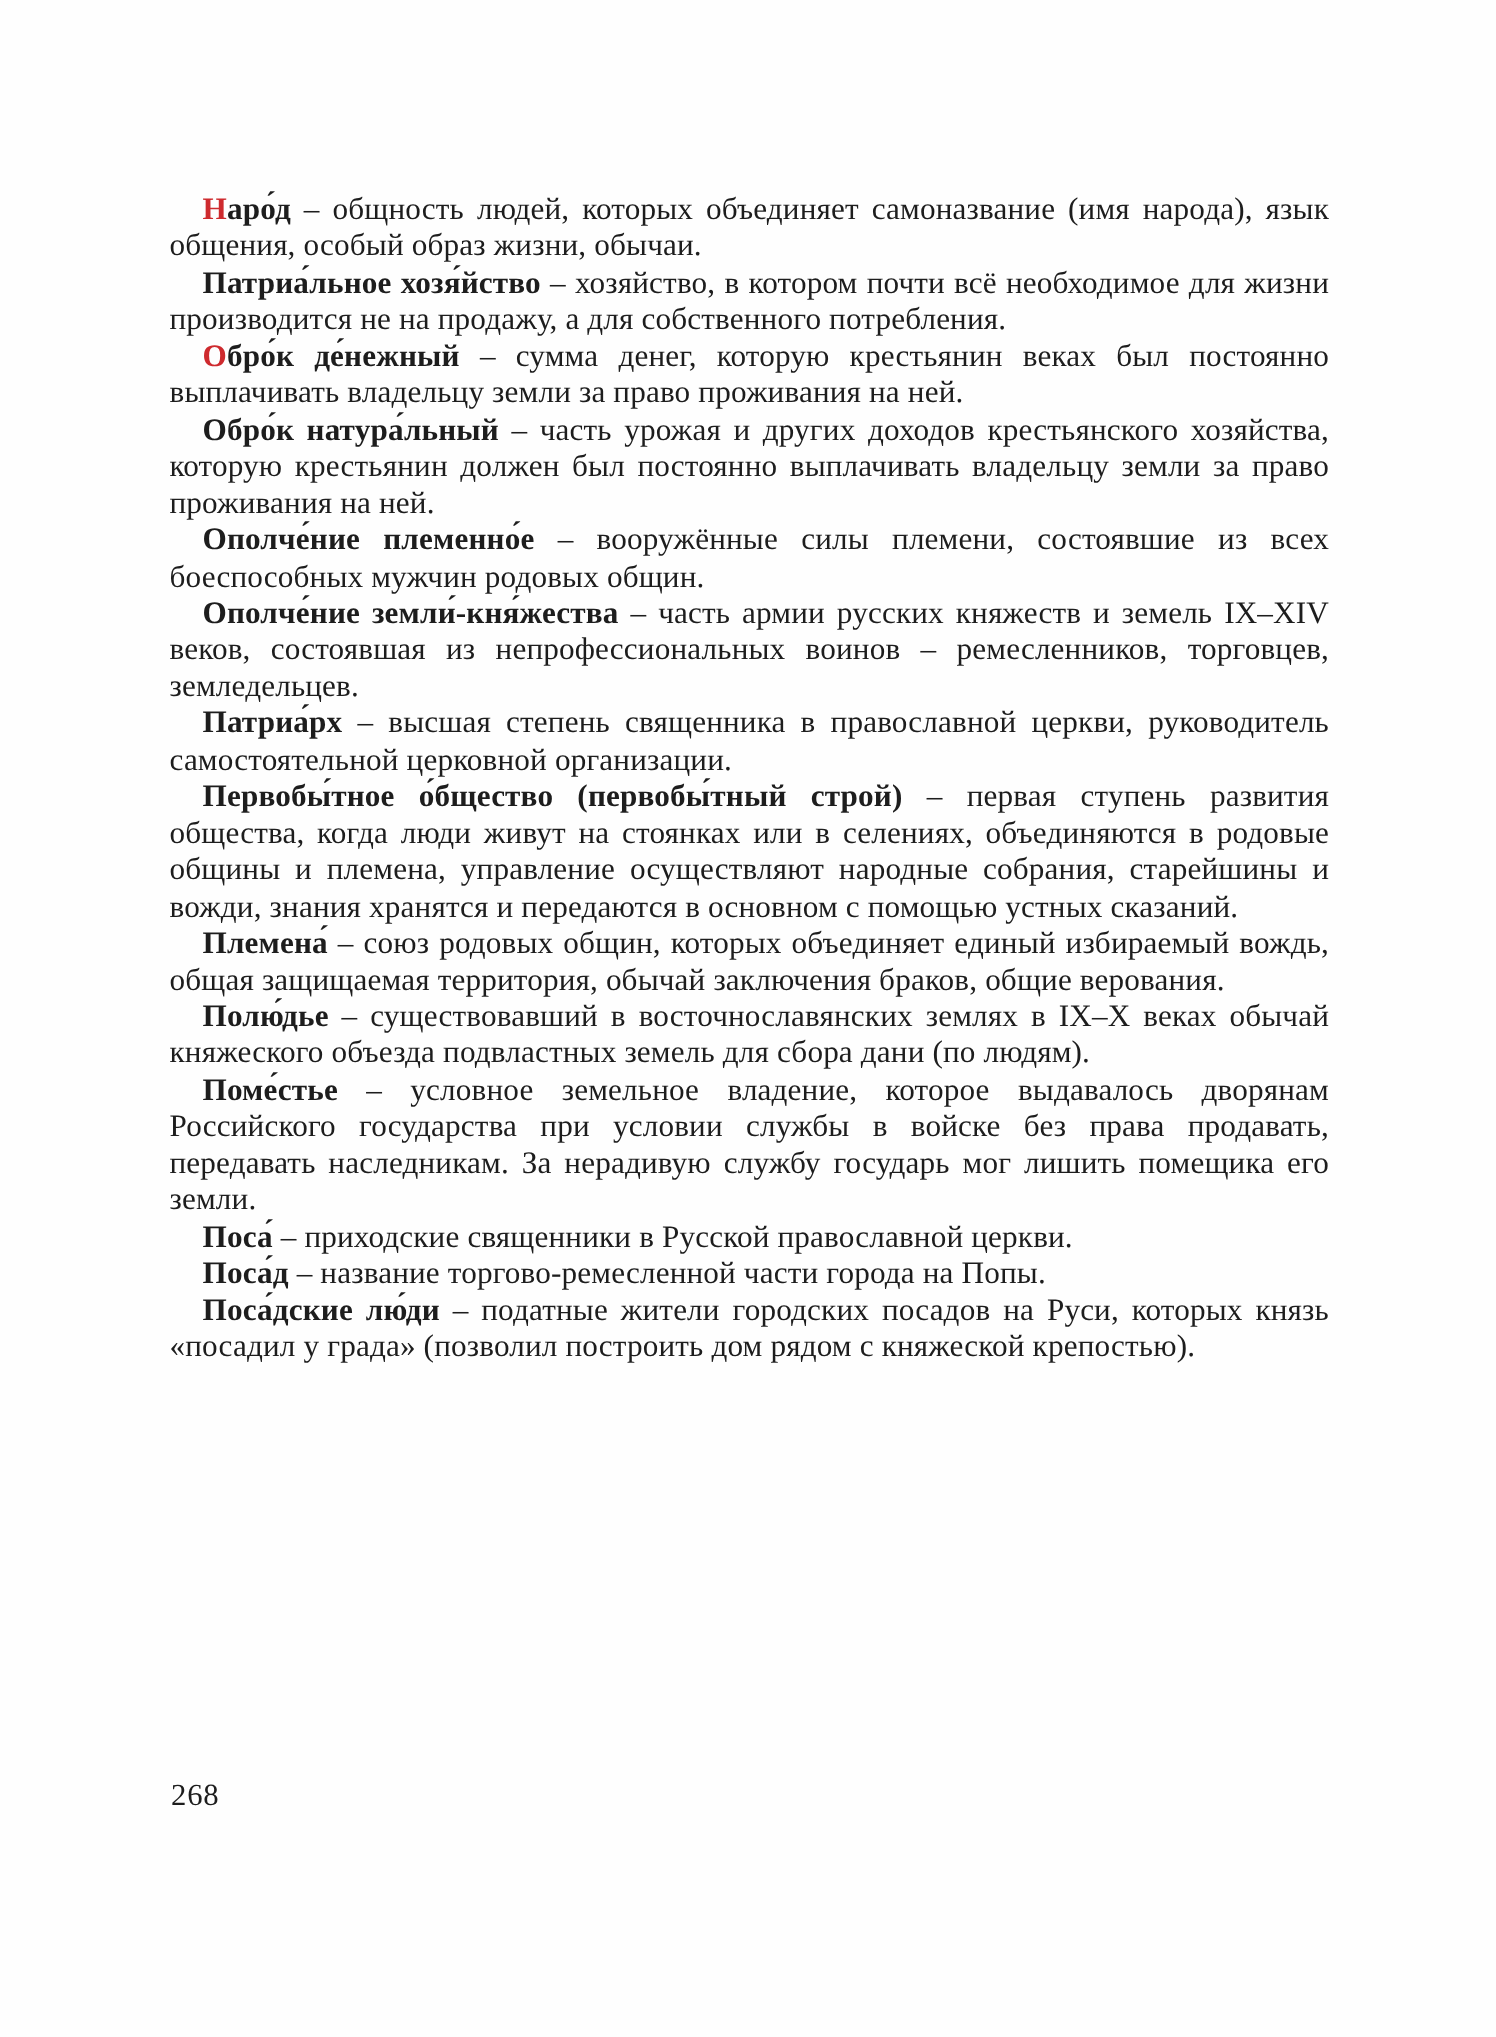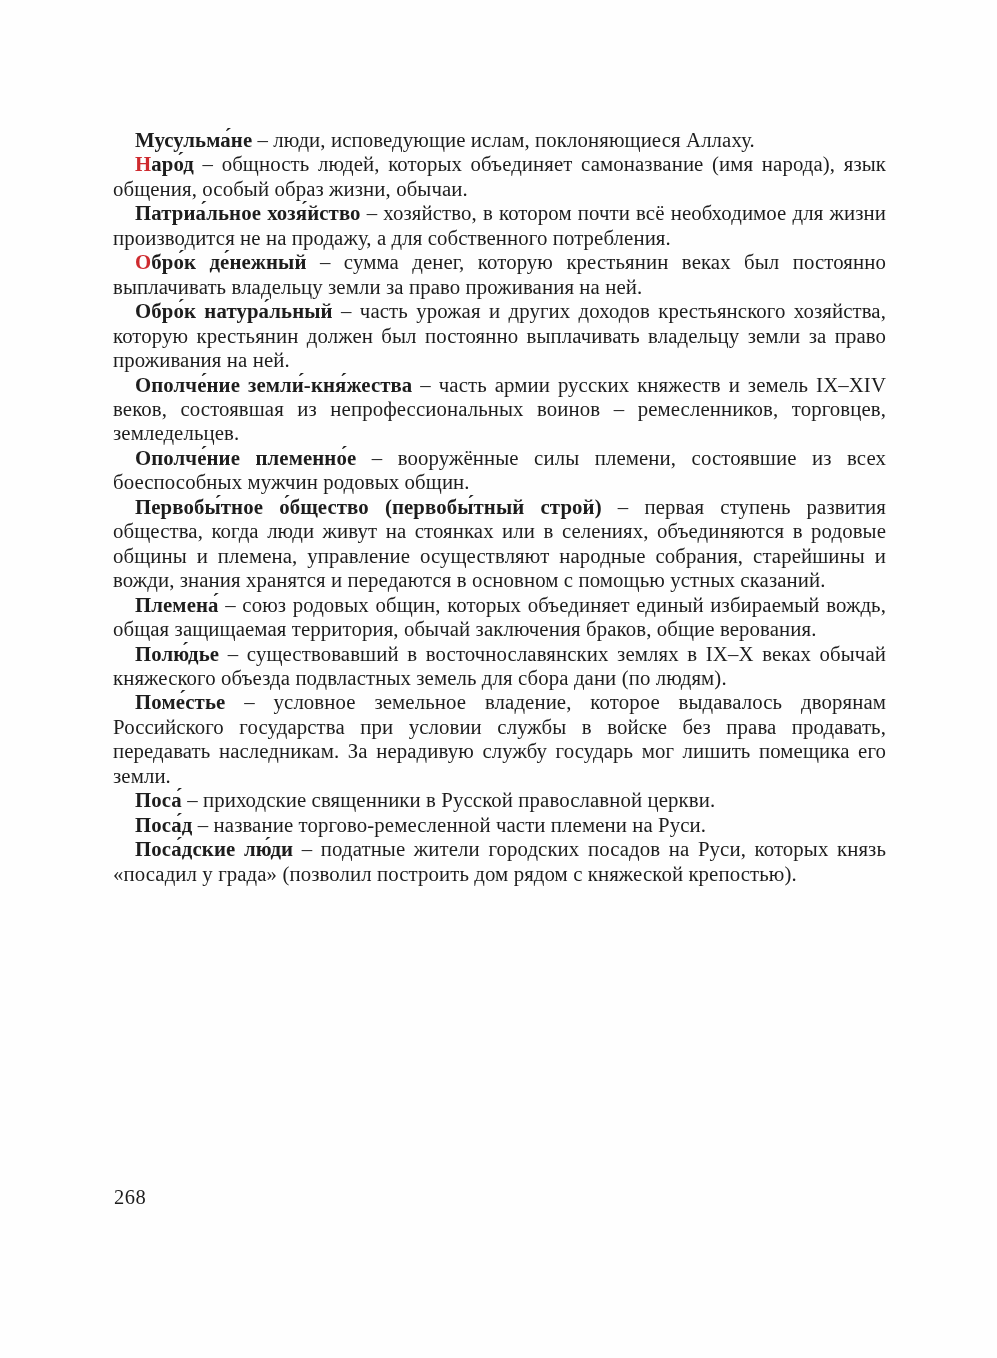--- a/index.html
+++ b/index.html
@@ -46,29 +46,29 @@
     top: 1186px;
     font-size: 20.5px;
     letter-spacing: 0.5px;
   }
 </style>
 </head>
 <body>
 
 <div class="page">
   <main class="glossary" id="glossary" style="color: rgb(29, 29, 29);">
-      <p class="entry"><b>Мусульма́не</b><span> – люди, исповедующие ислам, поклоняющиеся Аллаху.</span></p>
       <p class="entry"><b><span class="initial" style="color: rgb(206, 42, 46);">Н</span>аро́д</b><span> – общность людей, которых объединяет самоназвание (имя народа), язык общения, особый образ жизни, обычаи.</span></p>
       <p class="entry"><b>Патриа́льное хозя́йство</b><span> – хозяйство, в котором почти всё необходимое для жизни производится не на продажу, а для собственного потребления.</span></p>
       <p class="entry"><b><span class="initial" style="color: rgb(206, 42, 46);">О</span>бро́к де́нежный</b><span> – сумма денег, которую крестьянин веках был постоянно выплачивать владельцу земли за право проживания на ней.</span></p>
       <p class="entry"><b>Обро́к натура́льный</b><span> – часть урожая и других доходов крестьянского хозяйства, которую крестьянин должен был постоянно выплачивать владельцу земли за право проживания на ней.</span></p>
+      <p class="entry"><b>Ополче́ние племенно́е</b><span> – вооружённые силы племени, состоявшие из всех боеспособных мужчин родовых общин.</span></p>
       <p class="entry"><b>Ополче́ние земли́-кня́жества</b><span> – часть армии русских княжеств и земель IX–XIV веков, состоявшая из непрофессиональных воинов – ремесленников, торговцев, земледельцев.</span></p>
-      <p class="entry"><b>Ополче́ние племенно́е</b><span> – вооружённые силы племени, состоявшие из всех боеспособных мужчин родовых общин.</span></p>
+      <p class="entry"><b>Патриа́рх</b><span> – высшая степень священника в православной церкви, руководитель самостоятельной церковной организации.</span></p>
       <p class="entry"><b>Первобы́тное о́бщество (первобы́тный строй)</b><span> – первая ступень развития общества, когда люди живут на стоянках или в селениях, объединяются в родовые общины и племена, управление осуществляют народные собрания, старейшины и вожди, знания хранятся и передаются в основном с помощью устных сказаний.</span></p>
       <p class="entry"><b>Племена́</b><span> – союз родовых общин, которых объединяет единый избираемый вождь, общая защищаемая территория, обычай заключения браков, общие верования.</span></p>
       <p class="entry"><b>Полю́дье</b><span> – существовавший в восточнославянских землях в IX–X веках обычай княжеского объезда подвластных земель для сбора дани (по людям).</span></p>
       <p class="entry"><b>Поме́стье</b><span> – условное земельное владение, которое выдавалось дворянам Российского государства при условии службы в войске без права продавать, передавать наследникам. За нерадивую службу государь мог лишить помещика его земли.</span></p>
       <p class="entry"><b>Поса́</b><span> – приходские священники в Русской православной церкви.</span></p>
-      <p class="entry"><b>Поса́д</b><span> – название торгово-ремесленной части племени на Руси.</span></p>
+      <p class="entry"><b>Поса́д</b><span> – название торгово-ремесленной части города на Попы.</span></p>
       <p class="entry"><b>Поса́дские лю́ди</b><span> – податные жители городских посадов на Руси, которых князь «посадил у града» (позволил построить дом рядом с княжеской крепостью).</span></p>
     </main>
   <div class="page-number">268</div>
 </div>
 
 </body></html>

